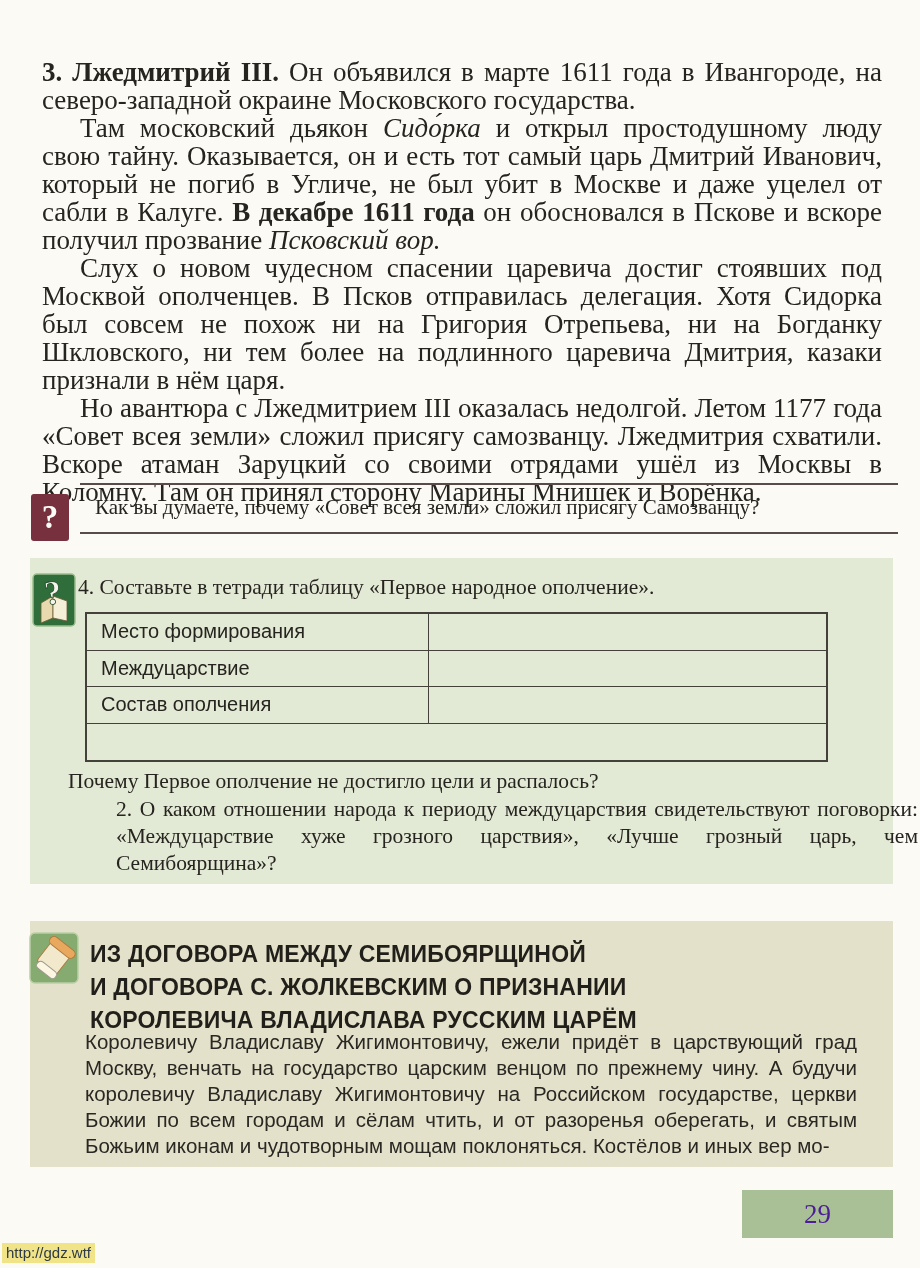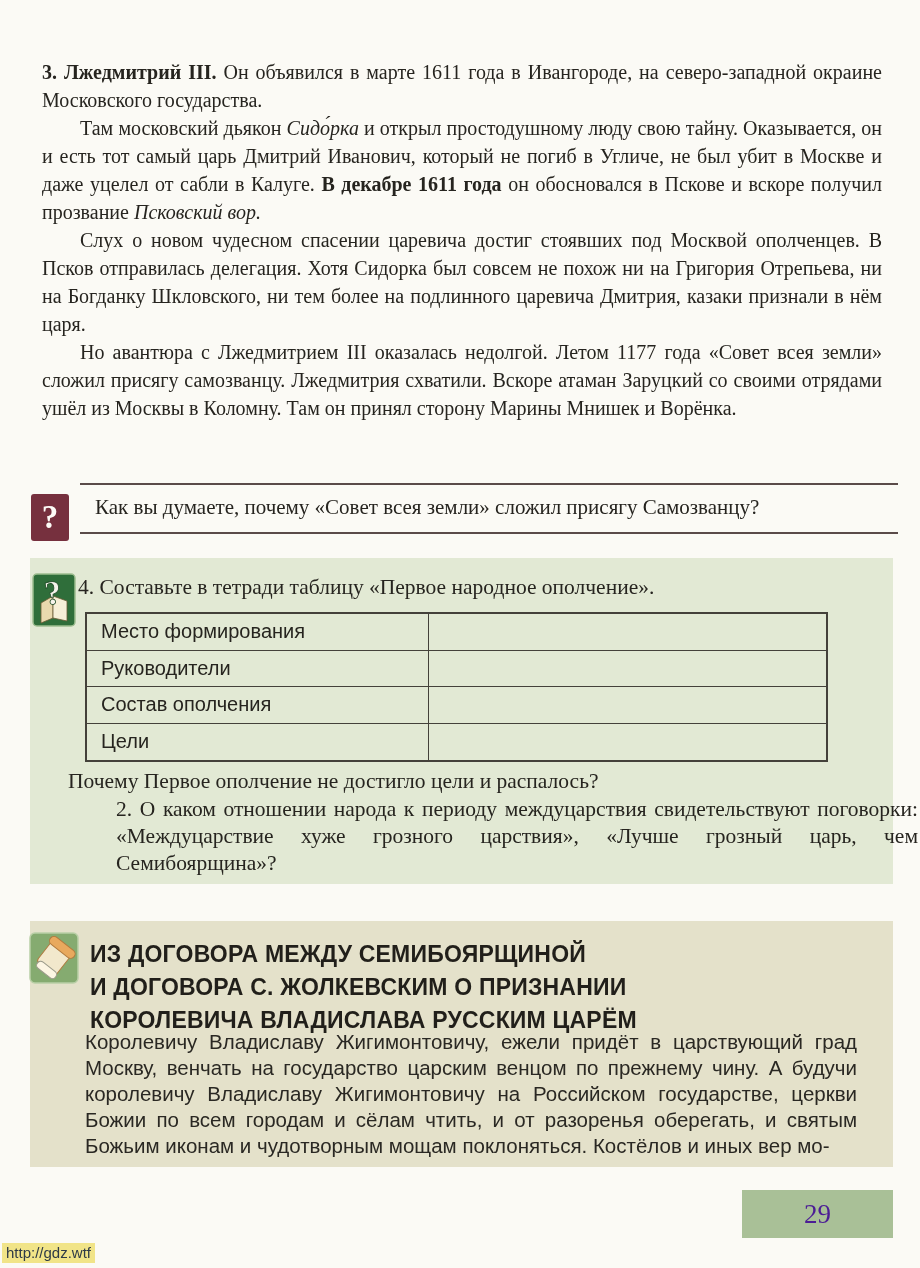--- a/index.html
+++ b/index.html
@@ -8,21 +8,21 @@
     position:relative; width:920px; height:1268px; margin:0 auto;
     background:#fbfaf5; color:#26241f; overflow:hidden;
     font-family:"Liberation Serif", serif;
   }
   .b { font-weight:bold; }
   .i { font-style:italic; }
 
   
   .main-text {
     position:absolute; top:58px; left:42px; width:840px;
-    font-size:20px; line-height:28px; text-align:justify;
+    font-size:27px; line-height:28px; text-align:justify;
   }
   .para { margin:0; }
   .para.indent { text-indent:38px; }
 
   
   .q-icon {
     position:absolute; left:31px; top:494px; width:38px; height:47px;
     background:#76303e; border-radius:3px; display:flex; align-items:center; justify-content:center;
     color:#fdfbf6; font-weight:bold; font-size:33px; font-family:"Liberation Serif", serif;
   }
@@ -121,29 +121,28 @@
       <text x="21" y="33" text-anchor="middle" font-family="Liberation Serif, serif" font-size="34" font-weight="bold" fill="#f6f4ec" stroke="#1e4a26" stroke-width="0.8" transform="rotate(-7 21 24)">?</text>
     </svg>
     <div class="task-line1">4. Составьте в тетради таблицу «Первое народное ополчение».</div>
 
     <div class="t-table">
       <div class="trow">
         <div class="tcell-l">Место формирования</div>
         <div class="tcell-r"></div>
       </div>
       <div class="trow">
-        <div class="tcell-l">Руководители</div>
+        <div class="tcell-l">Междуцарствие</div>
         <div class="tcell-r"></div>
       </div>
       <div class="trow">
         <div class="tcell-l">Состав ополчения</div>
         <div class="tcell-r"></div>
       </div>
       <div class="trow">
-        <div class="tcell-l">Цели</div>
         <div class="tcell-r"></div>
       </div>
     </div>
 
     <div class="task-after">Почему Первое ополчение не достигло цели и распалось?</div>
     <div class="task-line2">2. О каком отношении народа к периоду междуцарствия свидетельствуют поговорки: «Междуцарствие хуже грозного царствия», «Лучше грозный царь, чем Семибоярщина»?</div>
   </div>
 
   <div class="doc-box">
     <svg class="doc-icon" viewBox="0 0 52 54" xmlns="http://www.w3.org/2000/svg">

